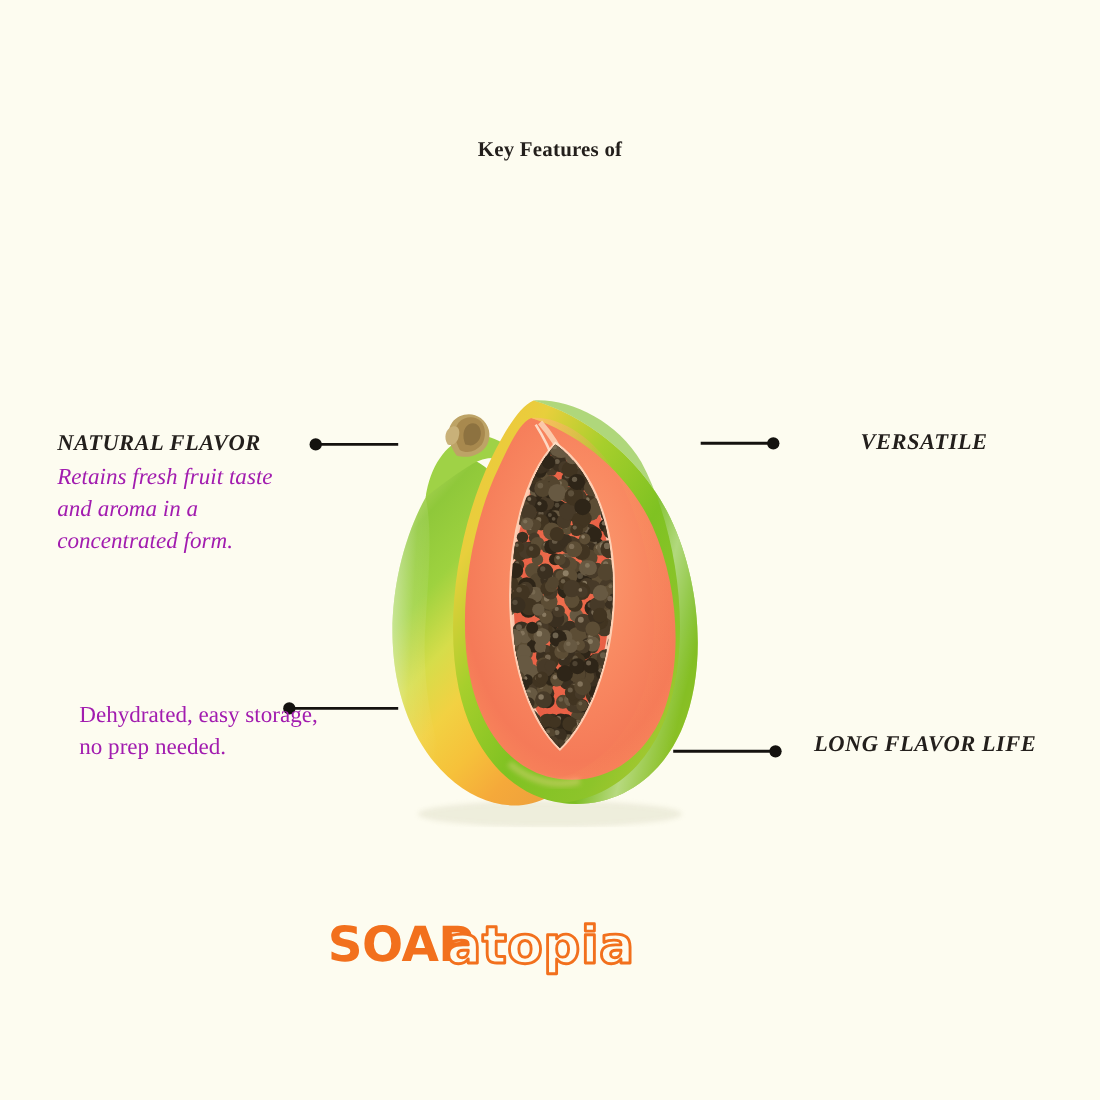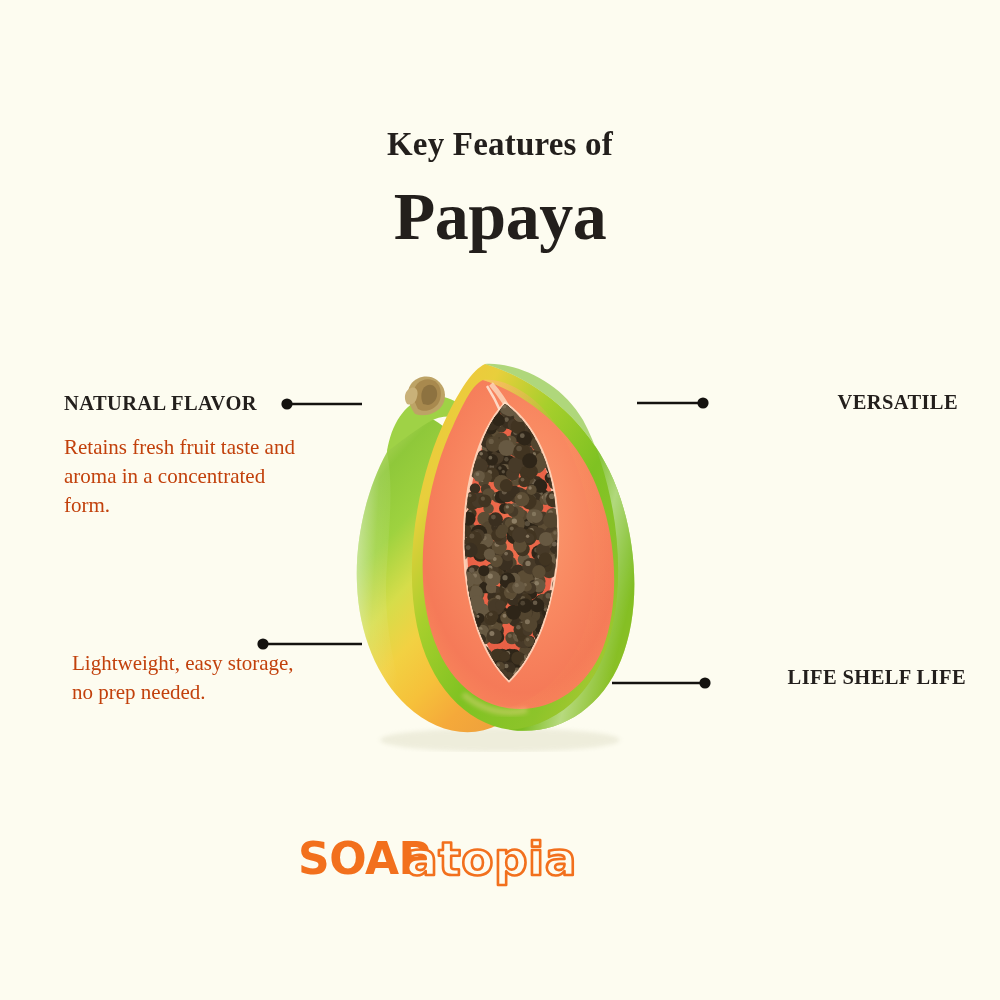--- a/index.html
+++ b/index.html
@@ -21,21 +21,21 @@
 
   
   .title-block {
     position:absolute;
     top:126px; left:0; width:1000px;
     text-align:center;
   }
   .title-eyebrow {
     font-family:"Liberation Serif","DejaVu Serif",serif;
     font-weight:700;
-    font-size:33px;
+    font-size:19px;
     letter-spacing:0.2px;
     color:#231f1c;
     line-height:1.15;
   }
   .title-main {
     font-family:"Liberation Serif","DejaVu Serif",serif;
     font-weight:700;
     font-size:68px;
     letter-spacing:-0.5px;
     color:#231f1c;
@@ -51,28 +51,28 @@
     font-size:20.5px;
     letter-spacing:0.4px;
     color:#231f1c;
     white-space:nowrap;
     line-height:1.25;
   }
   .feature-body {
     font-family:"Liberation Serif","DejaVu Serif",serif;
     font-weight:400;
     font-size:21px;
-    color:#c2410c;
+    color:#a21caf;
     line-height:1.38;
-    margin-top:16px;
+    margin-top:2px;
   }
   .feature.left  { text-align:left; }
-  .feature.right { text-align:right; }
-
-  #feature-natural-flavor { left:64px;  top:391px; width:232px; }
+  .feature.right { text-align:center;font-style:italic; }
+
+  #feature-natural-flavor { left:52px;  top:391px; width:232px;font-style:italic; }
   #feature-convenient     { left:72px;  top:633px; width:230px; }
   #feature-versatile      { left:722px; top:390px; width:236px; }
   #feature-long-shelf     { left:716px; top:665px; width:250px; }
 
   
   #connectors {
     position:absolute; left:0; top:0;
     width:1000px; height:1000px;
     pointer-events:none;
   }
@@ -93,21 +93,20 @@
   }
   #logo svg { display:inline-block; }
 </style>
 </head>
 <body>
 
 <div id="canvas">
 
   <div class="title-block">
     <div class="title-eyebrow">Key Features of</div>
-    <div class="title-main">Papaya</div>
   </div>
 
   <div id="papaya">
     <svg width="410" height="440" viewBox="0 0 410 440">
       <defs>
 
         <linearGradient id="wholeGrad" x1="0.15" y1="0" x2="0.75" y2="1">
           <stop offset="0%" stop-color="#bcd96a"></stop>
           <stop offset="14%" stop-color="#8fc83a"></stop>
           <stop offset="30%" stop-color="#9ed23f"></stop>
@@ -950,29 +949,29 @@
     <line x1="705" y1="683" x2="612" y2="683" stroke="#14120f" stroke-width="2.6"></line>
     <circle cx="705" cy="683" r="5.6" fill="#14120f"></circle>
   </svg>
 
   <div class="feature left" id="feature-natural-flavor">
     <div class="feature-heading">NATURAL FLAVOR</div>
     <div class="feature-body">Retains fresh fruit taste and aroma in a concentrated form.</div>
   </div>
 
   <div class="feature left" id="feature-convenient">
-    <div class="feature-body">Lightweight, easy storage, no prep needed.</div>
+    <div class="feature-body">Dehydrated, easy storage, no prep needed.</div>
   </div>
 
   <div class="feature right" id="feature-versatile">
     <div class="feature-heading">VERSATILE</div>
   </div>
 
   <div class="feature right" id="feature-long-shelf">
-    <div class="feature-heading">LIFE SHELF LIFE</div>
+    <div class="feature-heading">LONG FLAVOR LIFE</div>
   </div>
 
   <div id="logo">
     <svg width="300" height="64" viewBox="0 0 300 64">
       <text id="logo-solid" x="4" y="46" font-family="'DejaVu Sans','Liberation Sans',sans-serif" font-size="44" font-weight="700" letter-spacing="-0.5" fill="#f2701d">SOAP</text>
       <text id="logo-outline" x="112" y="47" font-family="'DejaVu Sans','Liberation Sans',sans-serif" font-size="47" font-weight="700" letter-spacing="0.5" fill="#fdfcf0" stroke="#f2701d" stroke-width="2.6" stroke-linejoin="round">atopia</text>
     </svg>
   </div>
 
 </div>

